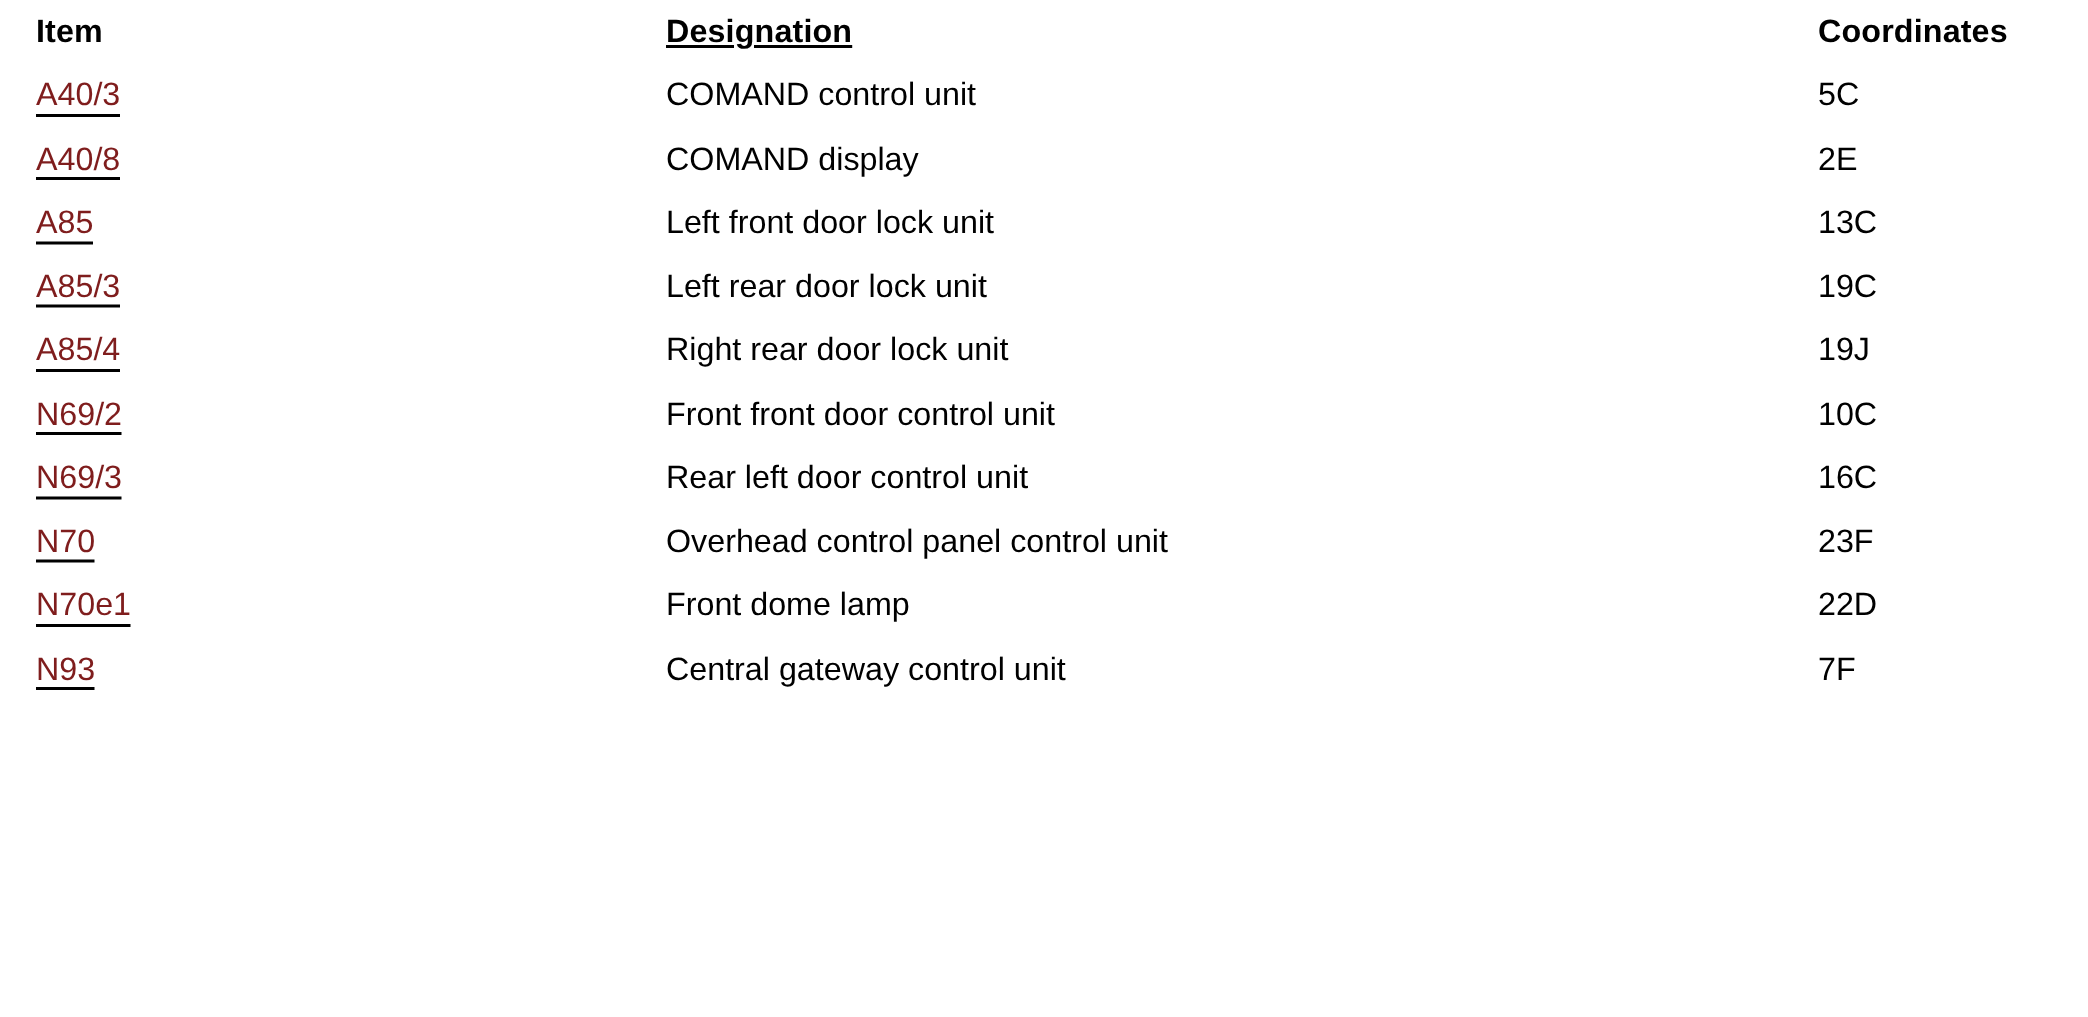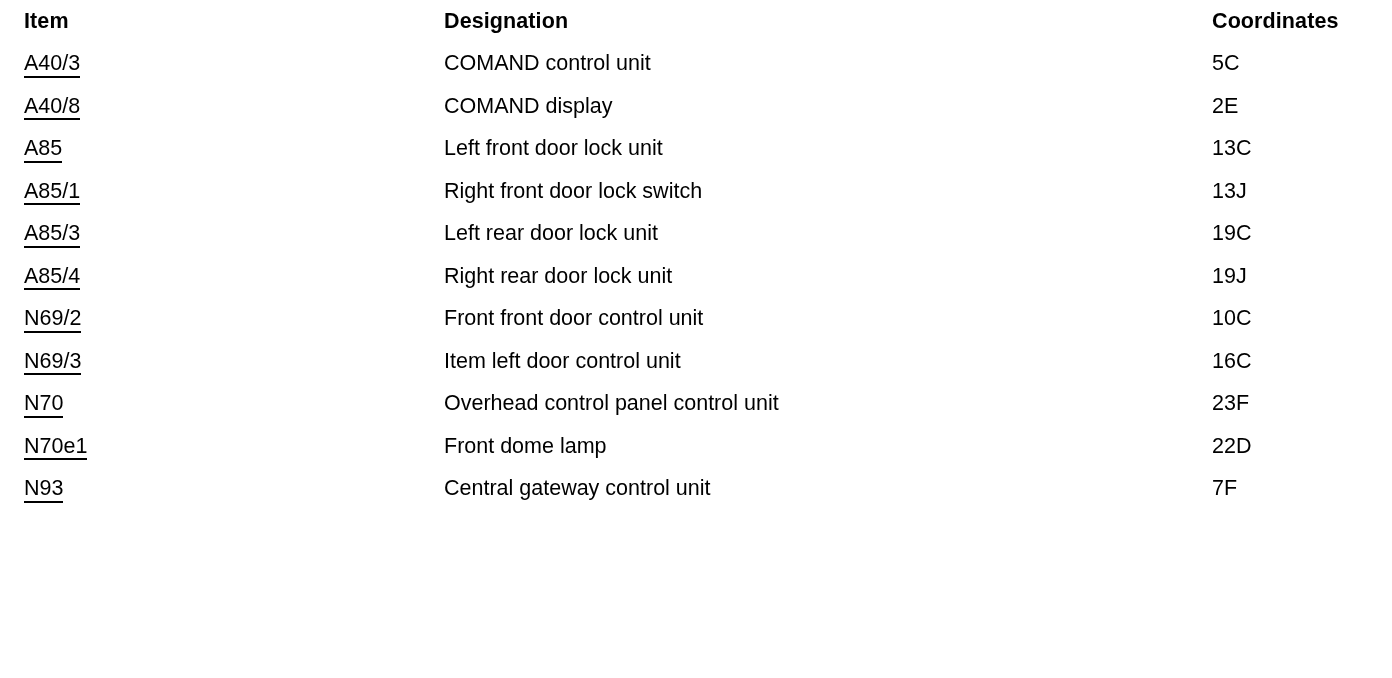--- a/index.html
+++ b/index.html
@@ -56,28 +56,28 @@
   table.index-table thead th {
     font-weight: bold;
     font-size: 21.5px;
     height: 42px;
     line-height: 42px;
     letter-spacing: 0.1px;
   }
 
   
   .cell-item  { padding-left: 24px !important; }
-  .cell-desig { padding-left: 234px !important; }
+  .cell-desig { padding-left: 234px !important; text-decoration: underline; }
   .cell-coord { padding-left: 18px !important; }
 
   
   .item-link {
     display: inline-block;
     text-decoration: none;
-    color: #000000;
+    color: #7f1d1d;
     border-bottom: 2px solid #000000;
     line-height: 1.05;
     padding-bottom: 1px;
     font-size: 21.5px;
   }
 
   .desig-text,
   .coord-text {
     display: inline-block;
     font-size: 21.5px;
@@ -114,42 +114,37 @@
           <td class="cell-item"><a class="item-link">A40/8</a></td>
           <td class="cell-desig"><span class="desig-text">COMAND display</span></td>
           <td class="cell-coord"><span class="coord-text">2E</span></td>
         </tr>
         <tr>
           <td class="cell-item"><a class="item-link">A85</a></td>
           <td class="cell-desig"><span class="desig-text">Left front door lock unit</span></td>
           <td class="cell-coord"><span class="coord-text">13C</span></td>
         </tr>
         <tr>
-          <td class="cell-item"><a class="item-link">A85/1</a></td>
-          <td class="cell-desig"><span class="desig-text">Right front door lock switch</span></td>
-          <td class="cell-coord"><span class="coord-text">13J</span></td>
-        </tr>
-        <tr>
           <td class="cell-item"><a class="item-link">A85/3</a></td>
           <td class="cell-desig"><span class="desig-text">Left rear door lock unit</span></td>
           <td class="cell-coord"><span class="coord-text">19C</span></td>
         </tr>
         <tr>
           <td class="cell-item"><a class="item-link">A85/4</a></td>
           <td class="cell-desig"><span class="desig-text">Right rear door lock unit</span></td>
           <td class="cell-coord"><span class="coord-text">19J</span></td>
         </tr>
         <tr>
           <td class="cell-item"><a class="item-link">N69/2</a></td>
           <td class="cell-desig"><span class="desig-text">Front front door control unit</span></td>
           <td class="cell-coord"><span class="coord-text">10C</span></td>
         </tr>
         <tr>
           <td class="cell-item"><a class="item-link">N69/3</a></td>
-          <td class="cell-desig"><span class="desig-text">Item left door control unit</span></td>
+          <td class="cell-desig"><span class="desig-text">Rear left door control unit</span></td>
           <td class="cell-coord"><span class="coord-text">16C</span></td>
         </tr>
         <tr>
           <td class="cell-item"><a class="item-link">N70</a></td>
           <td class="cell-desig"><span class="desig-text">Overhead control panel control unit</span></td>
           <td class="cell-coord"><span class="coord-text">23F</span></td>
         </tr>
         <tr>
           <td class="cell-item"><a class="item-link">N70e1</a></td>
           <td class="cell-desig"><span class="desig-text">Front dome lamp</span></td>

